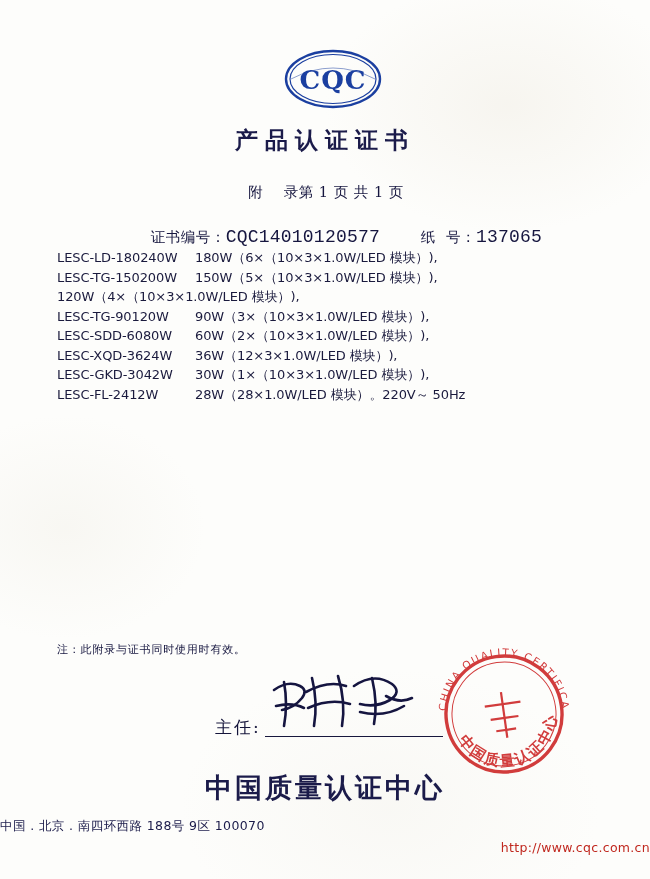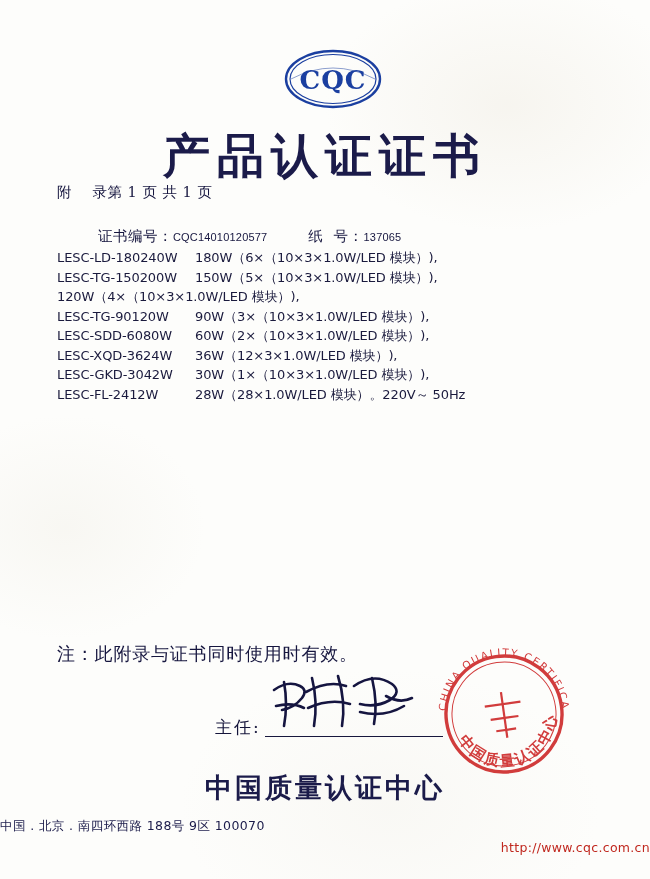--- a/index.html
+++ b/index.html
@@ -48,46 +48,46 @@
   }
   .logo svg { display: block; }
 
   
   .doc-title {
     position: absolute;
     top: 125px;
     left: 0;
     right: 0;
     text-align: center;
-    font-size: 47px;
+    font-size: 23px;
     font-weight: bold;
     letter-spacing: 7px;
     color: #1b1b4a;
     font-family: "DejaVu Serif", "Liberation Serif", serif;
   }
 
   
   .meta {
     position: absolute;
     left: 57px;
     right: 55px;
     top: 183px;
     font-size: 14.5px;
     color: #16163f;
     font-family: "DejaVu Serif", "Liberation Serif", serif;
   }
   .meta-row {
     display: flex;
-    justify-content: flex-start;
+    justify-content: center;
     align-items: baseline;
     margin-bottom: 9px;
   }
   .meta-left { white-space: pre; letter-spacing: 0.5px; }
   .meta-right { white-space: pre; letter-spacing: 0.5px; }
-  .mono-val { font-family: Liberation Sans, sans-serif; font-size: 11px; letter-spacing: 0.2px; }
+  .mono-val { font-family: Liberation Mono, monospace; font-size: 18px; letter-spacing: 0.2px; }
 
   
   .models {
     position: absolute;
     left: 57px;
     right: 50px;
     top: 248px;
     font-size: 13px;
     color: #1a1a3d;
     font-family: "DejaVu Sans", "Liberation Sans", sans-serif;
@@ -99,21 +99,21 @@
     letter-spacing: -0.1px;
   }
   .model-code { width: 138px; flex: none; }
   .model-desc { flex: 1; }
 
   
   .note {
     position: absolute;
     left: 57px;
     top: 642px;
-    font-size: 18px;
+    font-size: 11px;
     letter-spacing: 0.8px;
     color: #16163f;
     font-family: "DejaVu Serif", "Liberation Serif", serif;
     white-space: pre;
   }
 
   
   .sign-block {
     position: absolute;
     left: 215px;

